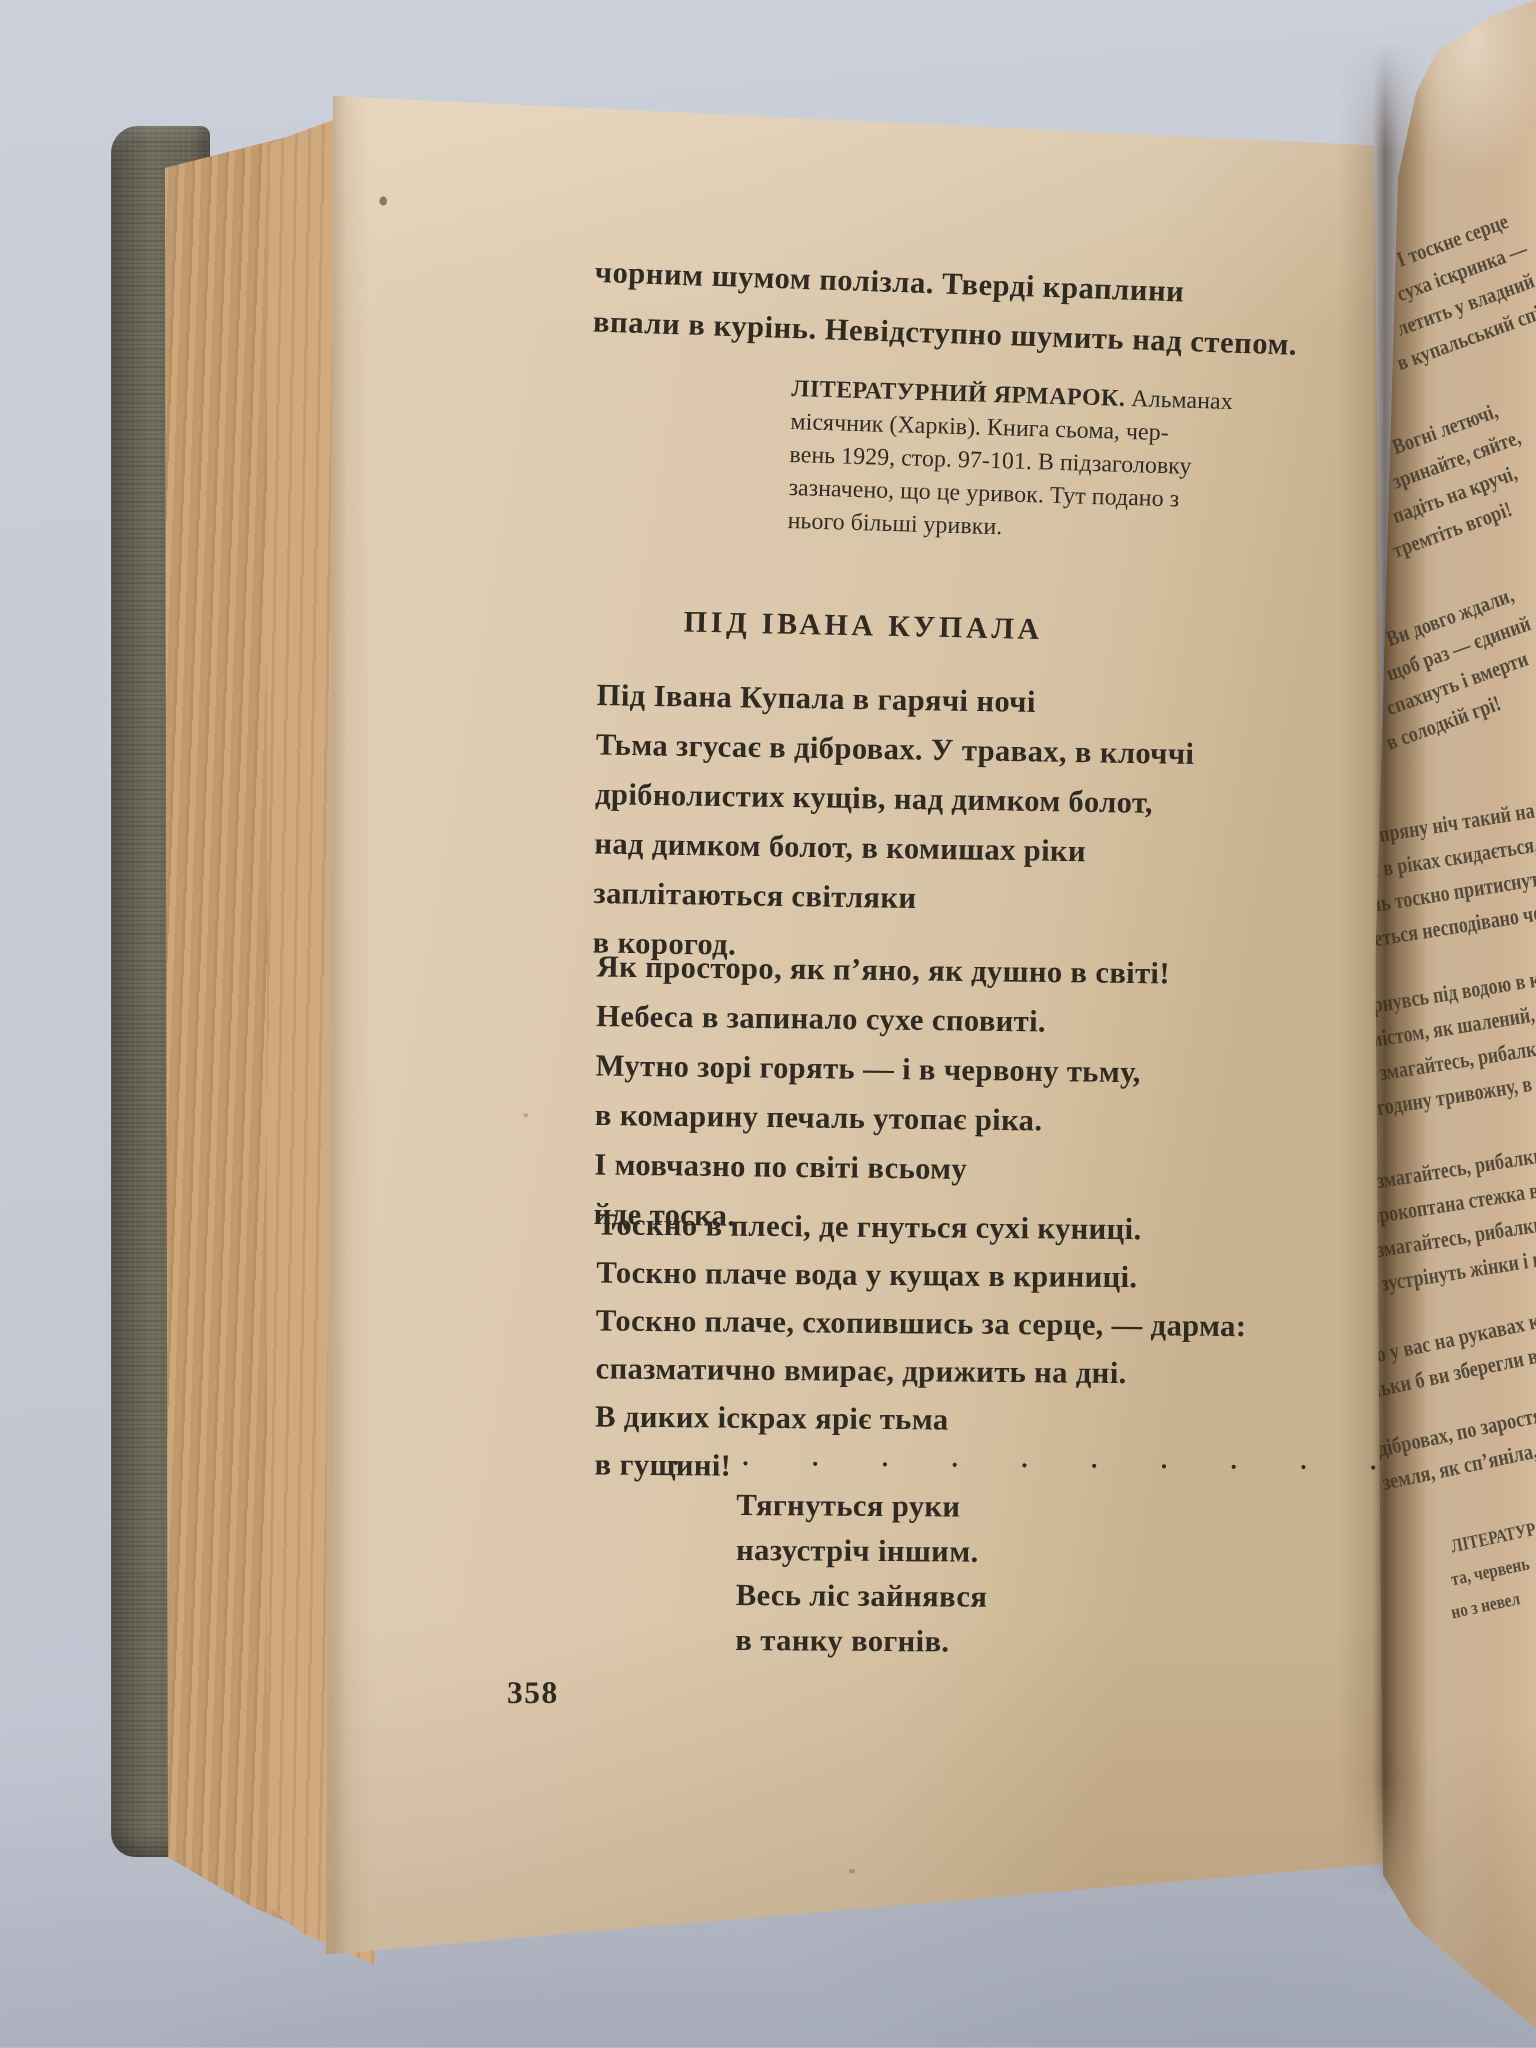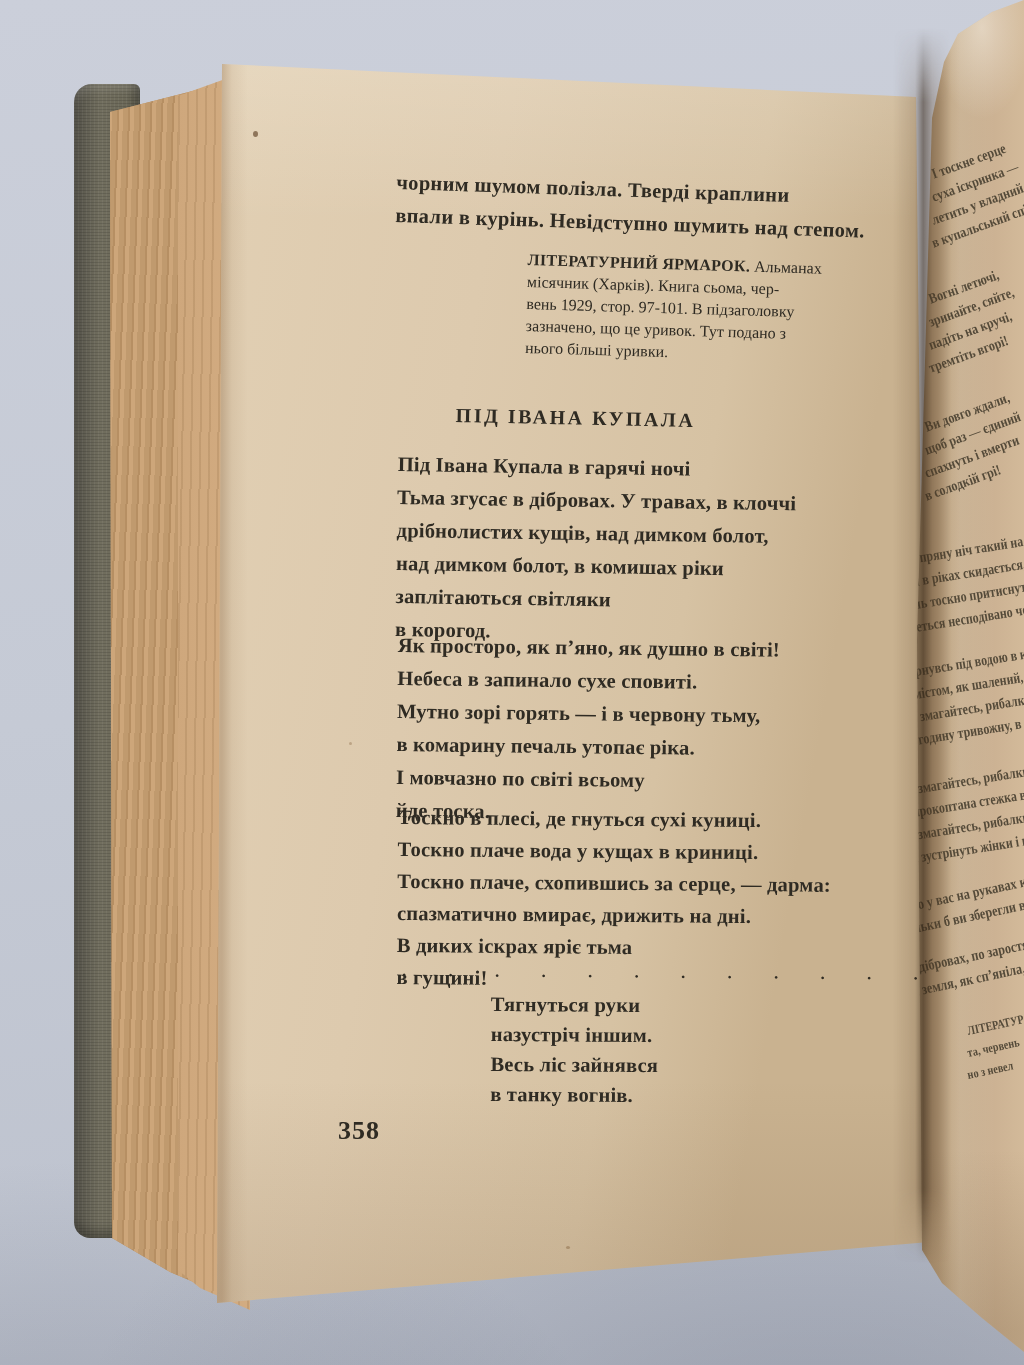--- a/index.html
+++ b/index.html
@@ -73,21 +73,21 @@
   .cit .b{font-weight:700;letter-spacing:.3px;}
   .ptitle{left:456px;top:404px;font-size:20px;font-weight:700;letter-spacing:2.5px;
           transform:rotate(1.2deg);}
   .st{font-size:20.5px;font-weight:700;letter-spacing:.2px;}
   .s1{left:398px;top:448px;line-height:33px;transform:rotate(.9deg);}
   .s2{left:398px;top:629px;line-height:33px;transform:rotate(.7deg);}
   .s3{left:398px;top:801px;line-height:32px;transform:rotate(.5deg);}
   .dots{left:402px;top:961px;font-size:17px;font-weight:700;word-spacing:38px;
         transform:rotate(.4deg);}
   .s4{left:491px;top:989px;line-height:30px;transform:rotate(.4deg);}
-  .pnum{left:338px;top:1116px;font-size:26px;font-weight:700;letter-spacing:1px;}
+  .pnum{left:338px;top:1116px;font-size:21px;font-weight:700;letter-spacing:1px;}
 
   
   .rp-group{position:absolute;font-weight:700;color:#443c2d;opacity:.88;}
   .rp-group .rp-ln{white-space:nowrap;transform-origin:0 60%;}
   .tA{font-size:14.5px;line-height:23px;}
   .tA .rp-ln{transform:rotate(-20deg) scaleX(.84);}
   .tB{font-size:15px;line-height:23px;}
   .tB .rp-ln{transform:rotate(-9deg) scaleX(.80);}
   .tC{font-size:15px;line-height:23px;}
   .tC .rp-ln{transform:rotate(-12deg) scaleX(.82);}

